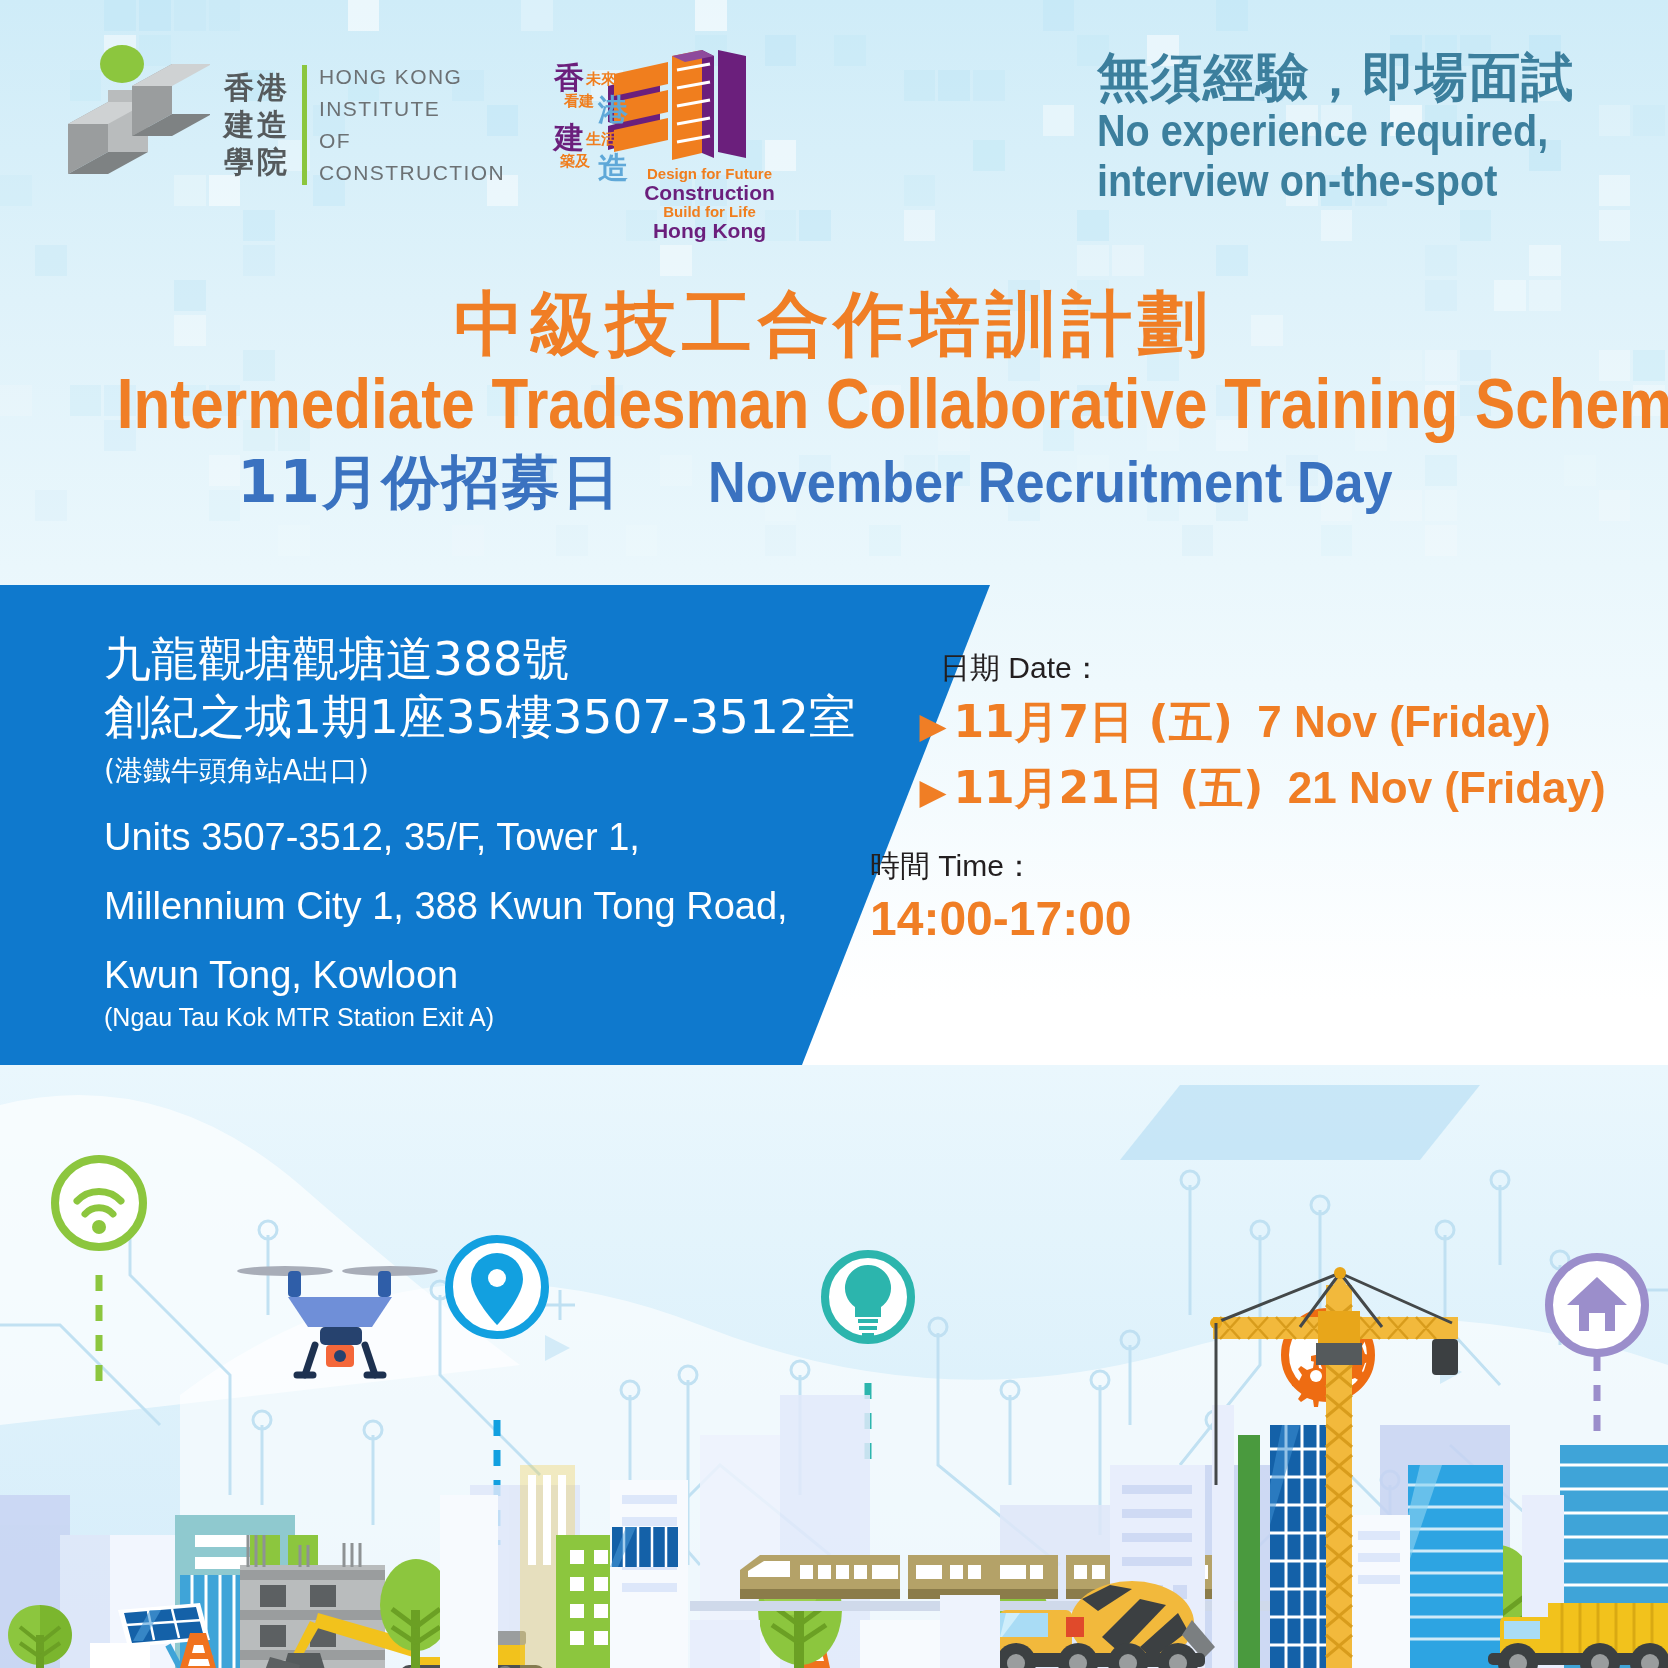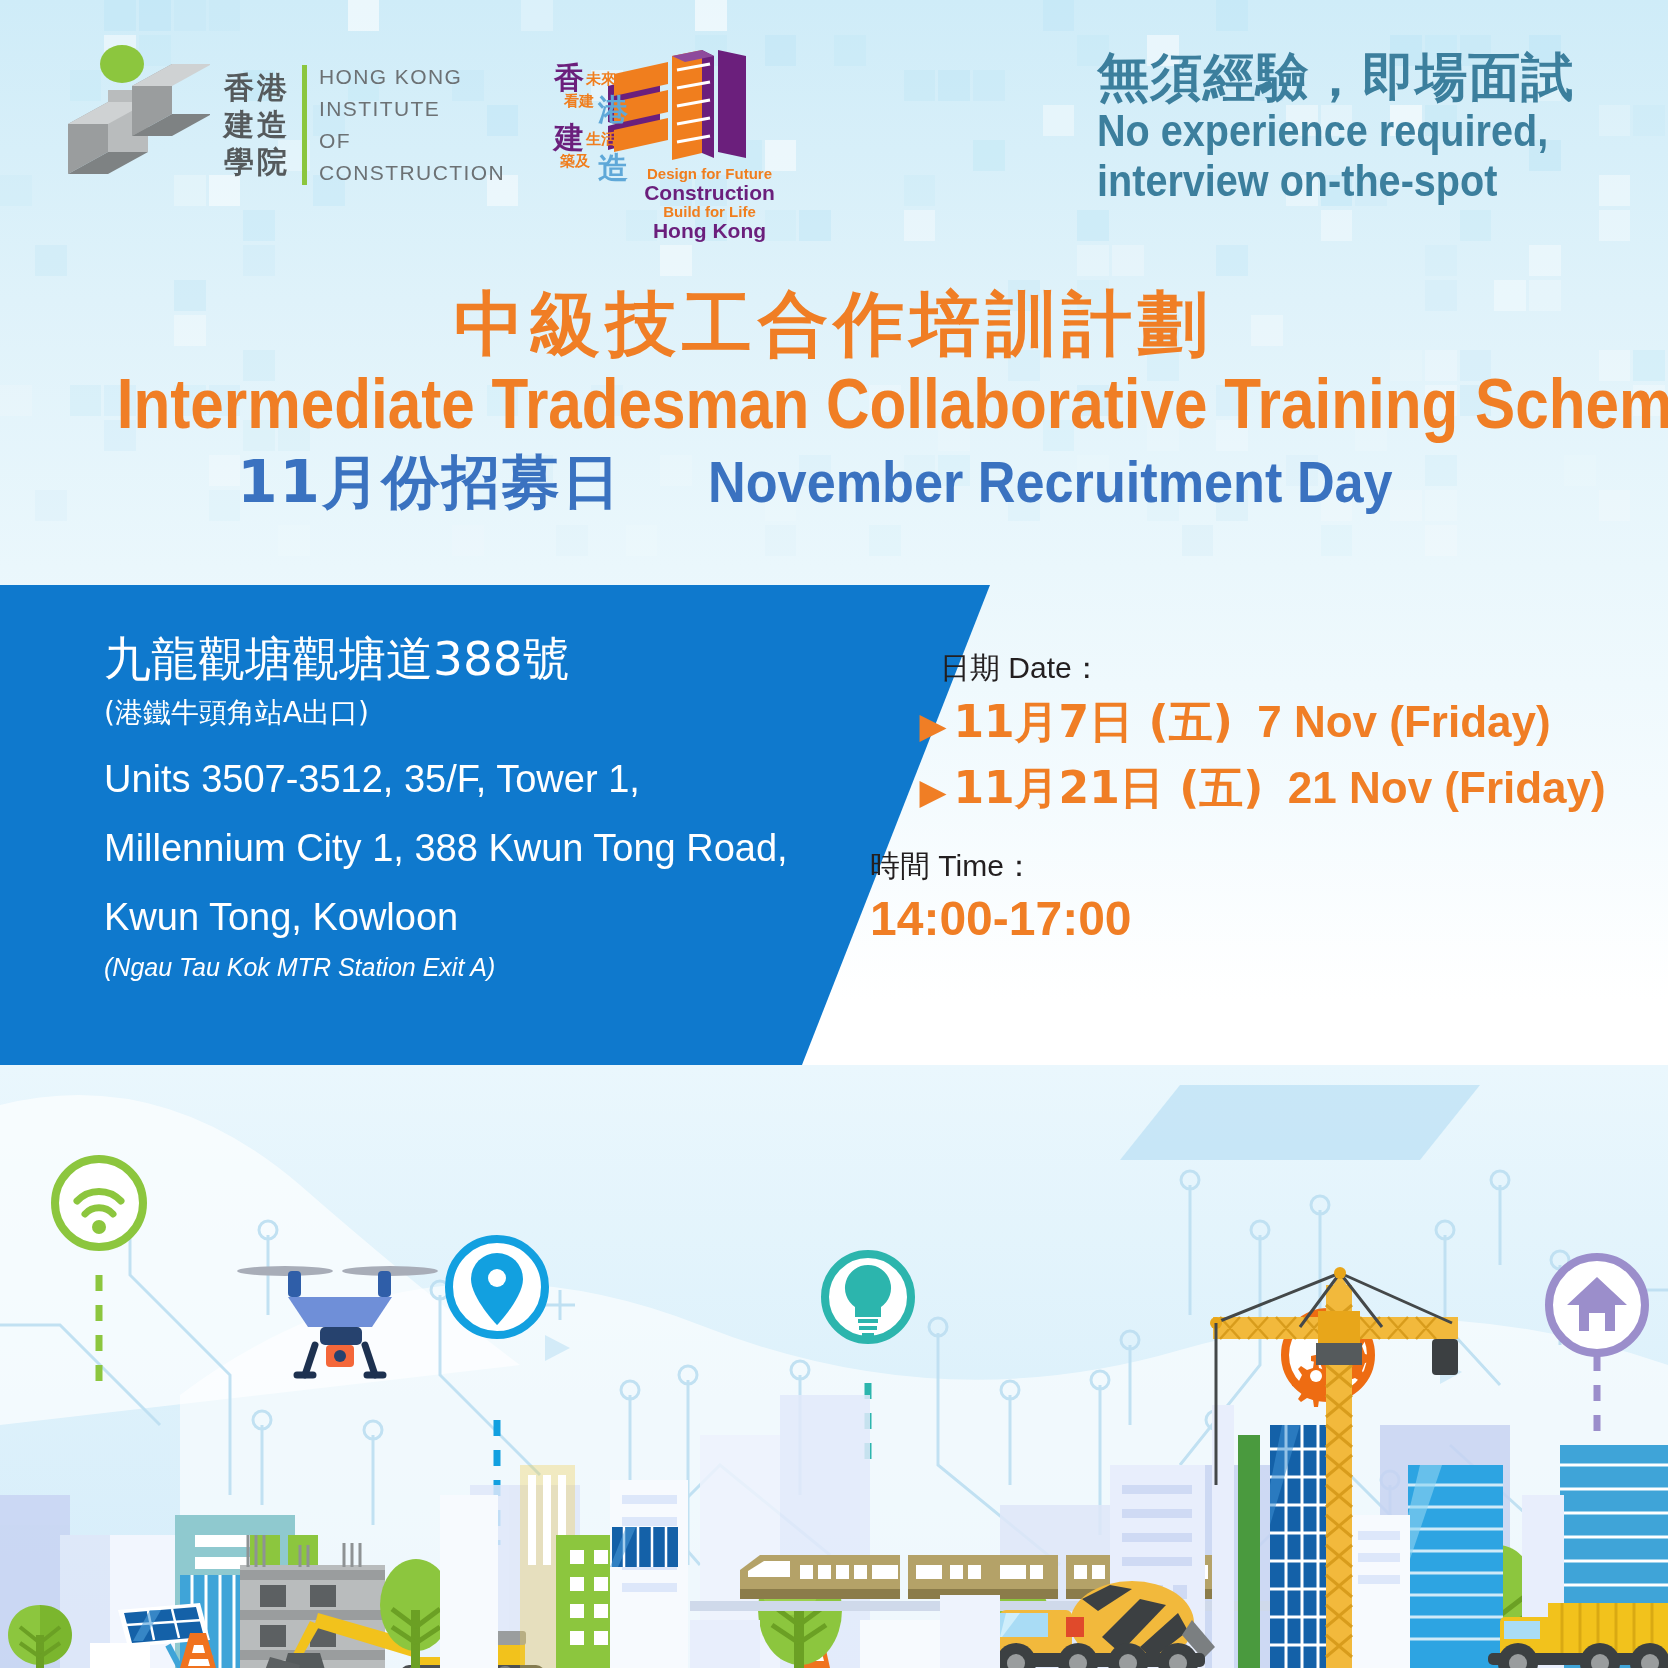--- a/index.html
+++ b/index.html
@@ -100,21 +100,21 @@
     font-size:47px; line-height:58px; font-weight:400; letter-spacing:0px;
     white-space:nowrap;
   }
   .addr-cn-small {
     font-family:"DejaVu Sans", sans-serif;
     font-size:28px; line-height:42px; margin-top:4px;
   }
   .addr-en {
     font-size:38px; line-height:47px; margin-top:22px; font-weight:300;
   }
-  .addr-en-small { font-size:25px; line-height:36px; margin-top:8px; font-weight:300;font-style:italic;}
+  .addr-en-small { font-size:25px; line-height:36px; font-weight:300;}
 
   .dt { position:absolute; left:940px; top:60px; width:700px; }
   .dt-label {
     font-size:30px; color:#231f20; line-height:46px;
   }
   .dt-row {
     font-size:44px; font-weight:700; color:#f07e25; line-height:62px; white-space:nowrap;
     margin-left:-20px;
   }
   .dt-row .cn { font-family:"DejaVu Sans", sans-serif; }
@@ -361,20 +361,21 @@
       <span class="en">November Recruitment Day</span>
     </div>
   </div>
 
   <div class="band">
     <div class="band-right"></div>
     <div class="band-left"></div>
 
     <div class="addr">
       <div class="addr-cn">九龍觀塘觀塘道388號</div>
+      <div class="addr-cn">創紀之城1期1座35樓3507-3512室</div>
       <div class="addr-cn-small">(港鐵牛頭角站A出口)</div>
       <div class="addr-en">Units 3507-3512, 35/F, Tower 1,</div>
       <div class="addr-en">Millennium City 1, 388 Kwun Tong Road,</div>
       <div class="addr-en">Kwun Tong, Kowloon</div>
       <div class="addr-en-small">(Ngau Tau Kok MTR Station Exit A)</div>
     </div>
 
     <div class="dt">
       <div class="dt-label">日期 Date：</div>
       <div class="dt-row">

